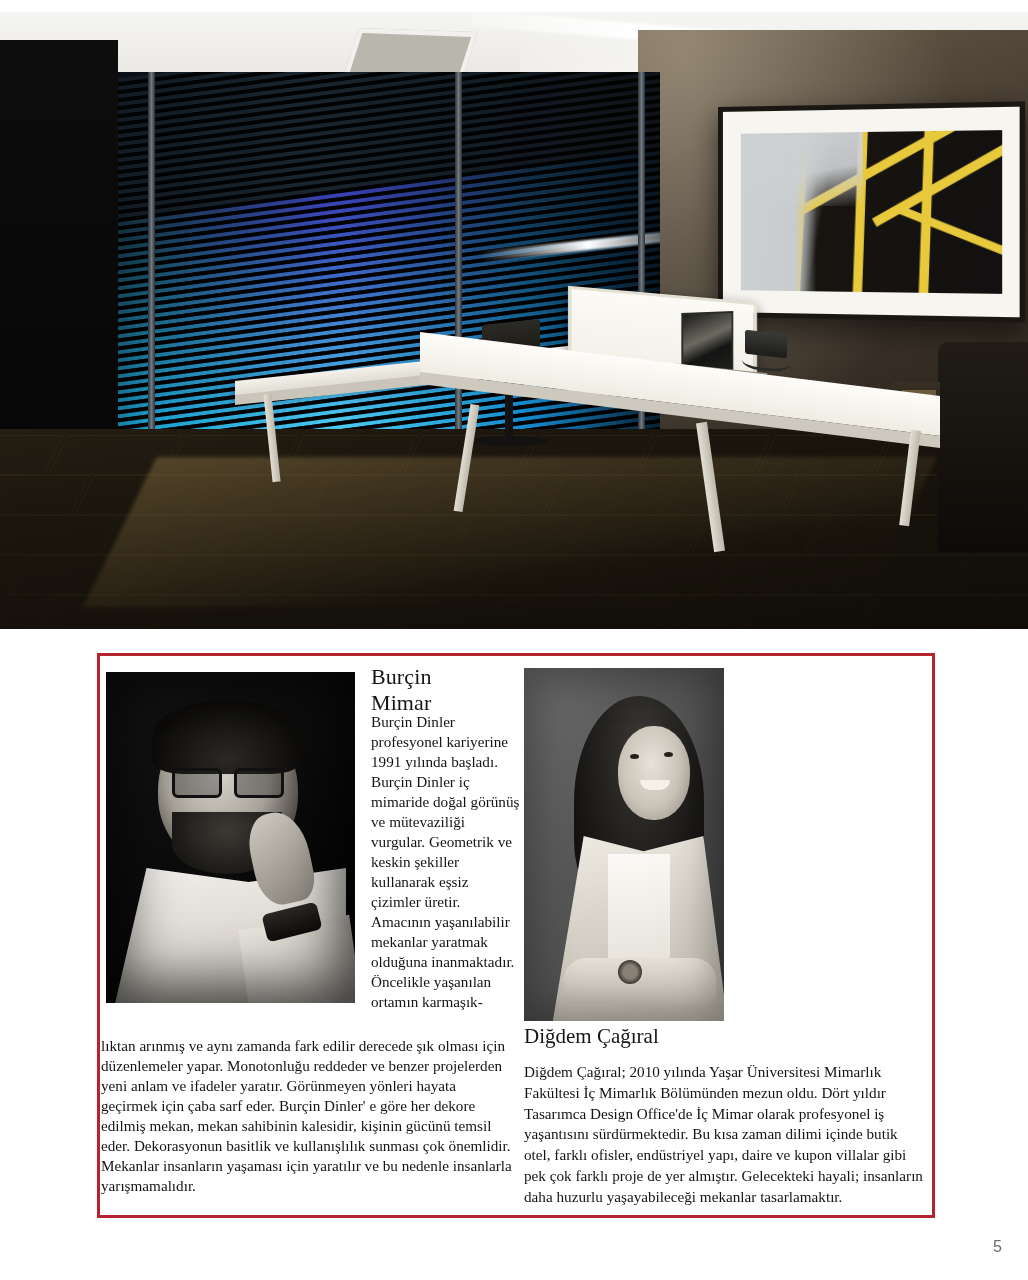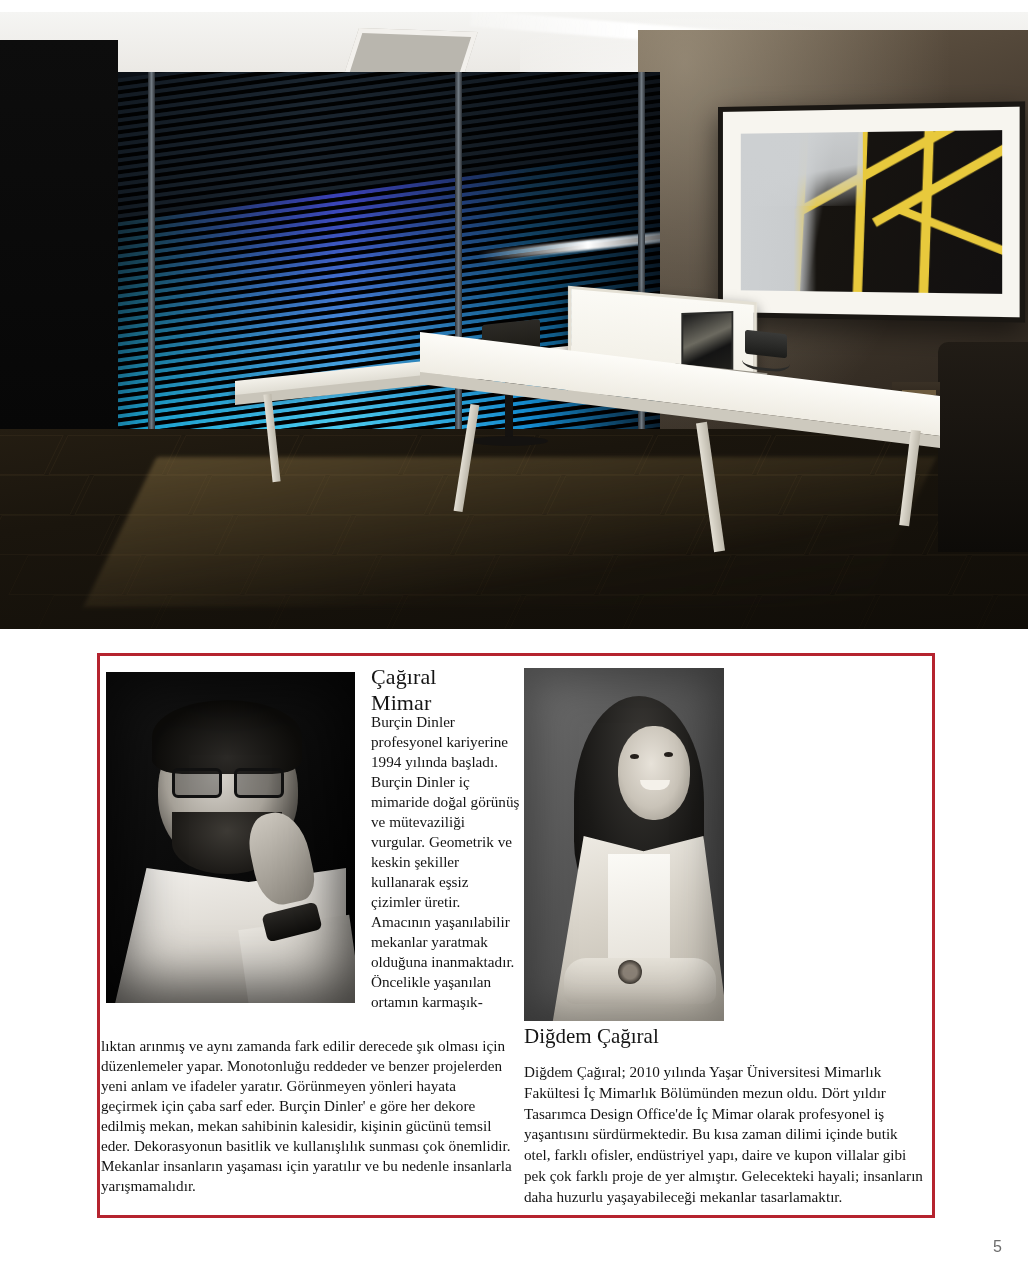--- a/index.html
+++ b/index.html
@@ -601,25 +601,25 @@
   <div class="pm-glass"></div>
   <div class="pm-beard"></div>
   <div class="pm-shirt"></div>
   <div class="pm-arm"></div>
   <div class="pm-hand"></div>
   <div class="pm-watch"></div>
   <div class="pm-vign"></div>
 </div>
 
 <div class="name-heading">
-  <div>Çağıral</div>
+  <div>Burçin</div>
   <div>Mimar</div>
 </div>
 
-<div class="col1-text">Burçin Dinler profesyonel kariyerine 1994 yılında başladı. Burçin Dinler iç mimaride doğal görünüş ve mütevaziliği vurgular. Geometrik ve keskin şekiller kullanarak eşsiz çizimler üretir. Amacının yaşanılabilir mekanlar yaratmak olduğuna inanmaktadır. Öncelikle yaşanılan ortamın karmaşık-</div>
+<div class="col1-text">Burçin Dinler profesyonel kariyerine 1991 yılında başladı. Burçin Dinler iç mimaride doğal görünüş ve mütevaziliği vurgular. Geometrik ve keskin şekiller kullanarak eşsiz çizimler üretir. Amacının yaşanılabilir mekanlar yaratmak olduğuna inanmaktadır. Öncelikle yaşanılan ortamın karmaşık-</div>
 
 <div class="para-wide">lıktan arınmış ve aynı zamanda fark edilir derecede şık olması için düzenlemeler yapar. Monotonluğu reddeder ve benzer projelerden yeni anlam ve ifadeler yaratır. Görünmeyen yönleri hayata geçirmek için çaba sarf eder. Burçin Dinler' e  göre her dekore edilmiş mekan, mekan sahibinin kalesidir, kişinin gücünü temsil eder. Dekorasyonun basitlik ve kullanışlılık sunması çok önemlidir. Mekanlar insanların yaşaması için yaratılır ve bu nedenle insanlarla yarışmamalıdır.</div>
 
 <div class="photo-woman">
   <div class="pw-bg"></div>
   <div class="pw-hair"></div>
   <div class="pw-face"></div>
   <div class="pw-eye l"></div>
   <div class="pw-eye r"></div>
   <div class="pw-smile"></div>

